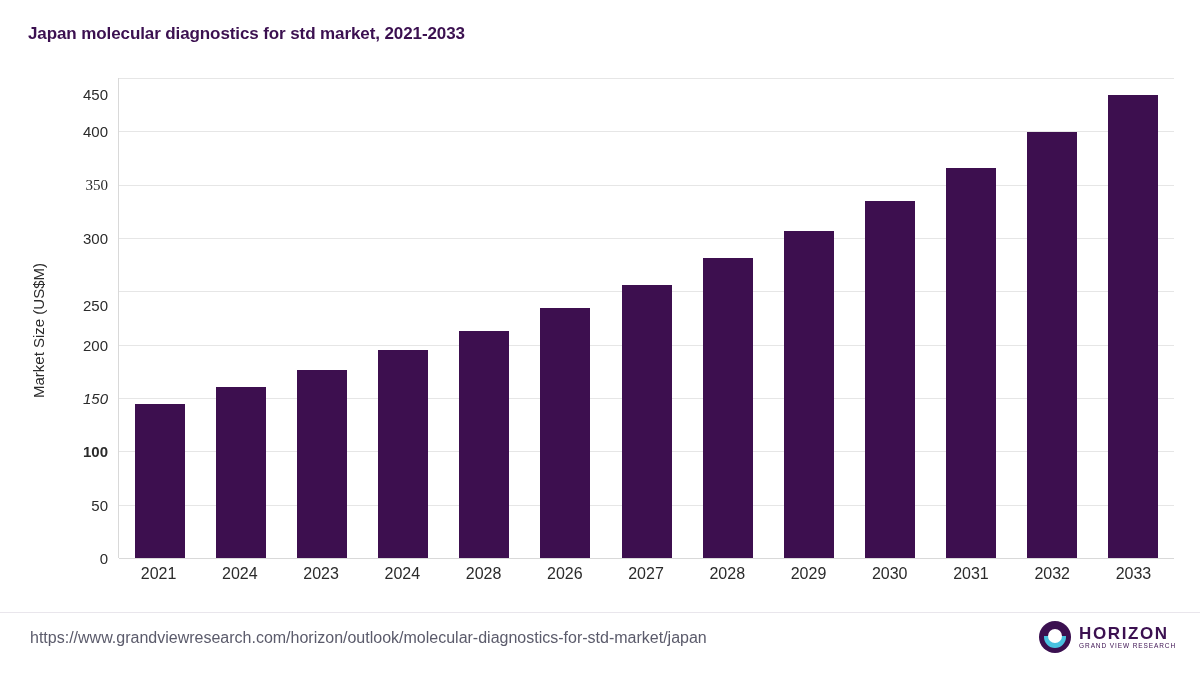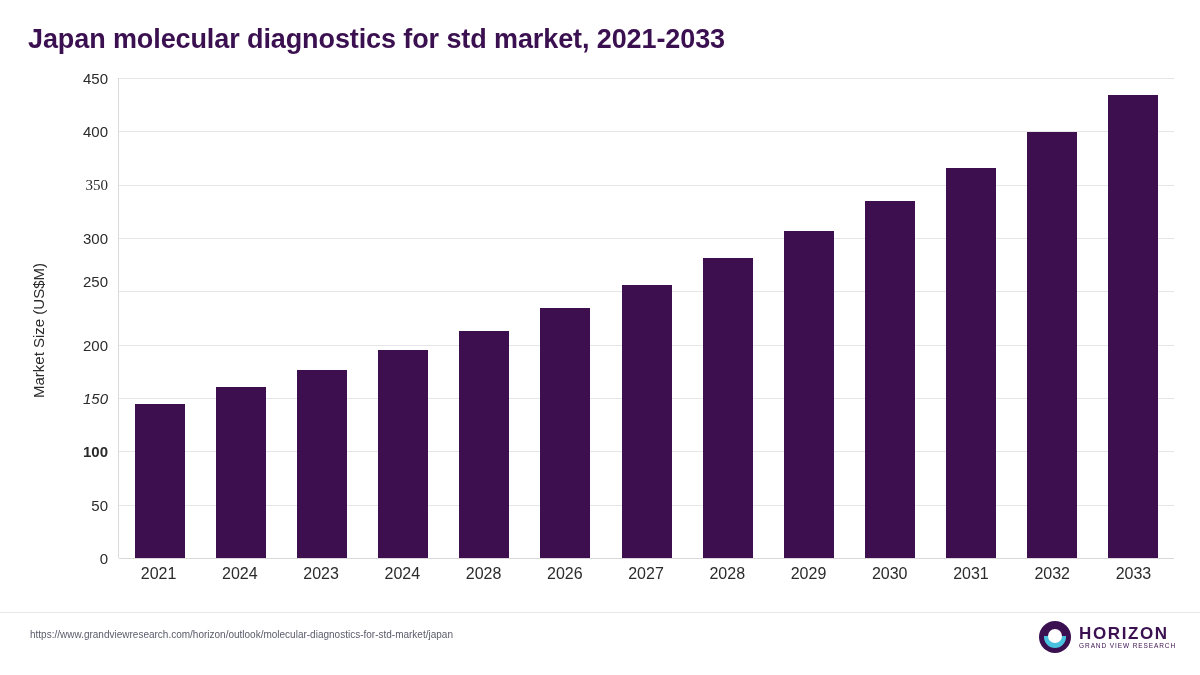--- a/index.html
+++ b/index.html
@@ -20,21 +20,21 @@
     height: 675px;
     background: #ffffff;
     box-sizing: border-box;
   }
 
   
   #chart-title {
     position: absolute;
     left: 28px;
     top: 24px;
-    font-size: 27px;
+    font-size: 17px;
     font-weight: bold;
     color: #3b1050;
     letter-spacing: -0.1px;
     white-space: nowrap;
   }
 
   
   #plot-wrap {
     position: absolute;
     left: 0;
@@ -138,21 +138,21 @@
     left: 0;
     top: 612px;
     width: 1200px;
     height: 1px;
     background: #e9e6ec;
   }
   #source-url {
     position: absolute;
     left: 30px;
     top: 629px;
-    font-size: 10px;
+    font-size: 16px;
     color: #5b5b6b;
     white-space: nowrap;
   }
   #logo {
     position: absolute;
     right: 24px;
     top: 620px;
     height: 34px;
     display: flex;
     align-items: center;
@@ -214,25 +214,25 @@
   <div id="plot-wrap">
 
     <div id="y-axis-title">Market Size (US$M)</div>
 
     <div id="y-ticks">
         <div class="y-tick" style="top: 480px;">0</div>
         <div class="y-tick" style="top: 426.667px;">50</div>
         <div class="y-tick" style="top: 373.333px; font-weight: bold;">100</div>
         <div class="y-tick" style="top: 320px; font-style: italic;">150</div>
         <div class="y-tick" style="top: 266.667px;">200</div>
-        <div class="y-tick" style="top: 203px;">250</div>
+        <div class="y-tick" style="top: 227px;">250</div>
         <div class="y-tick" style="top: 160px;">300</div>
         <div class="y-tick" style="top: 106.667px; font-family: Liberation Serif, serif;">350</div>
         <div class="y-tick" style="top: 53.3333px;">400</div>
-        <div class="y-tick" style="top: 0px; text-align: right;">450</div>
+        <div class="y-tick" style="top: 16px; text-align: right;">450</div>
       </div>
 
     <div id="grid-area">
       <div id="gridlines">
           <div class="gridline baseline" style="top: 480px;"></div>
           <div class="gridline" style="top: 426.667px;"></div>
           <div class="gridline" style="top: 373.333px;"></div>
           <div class="gridline" style="top: 320px;"></div>
           <div class="gridline" style="top: 266.667px;"></div>
           <div class="gridline" style="top: 213.333px;"></div>

